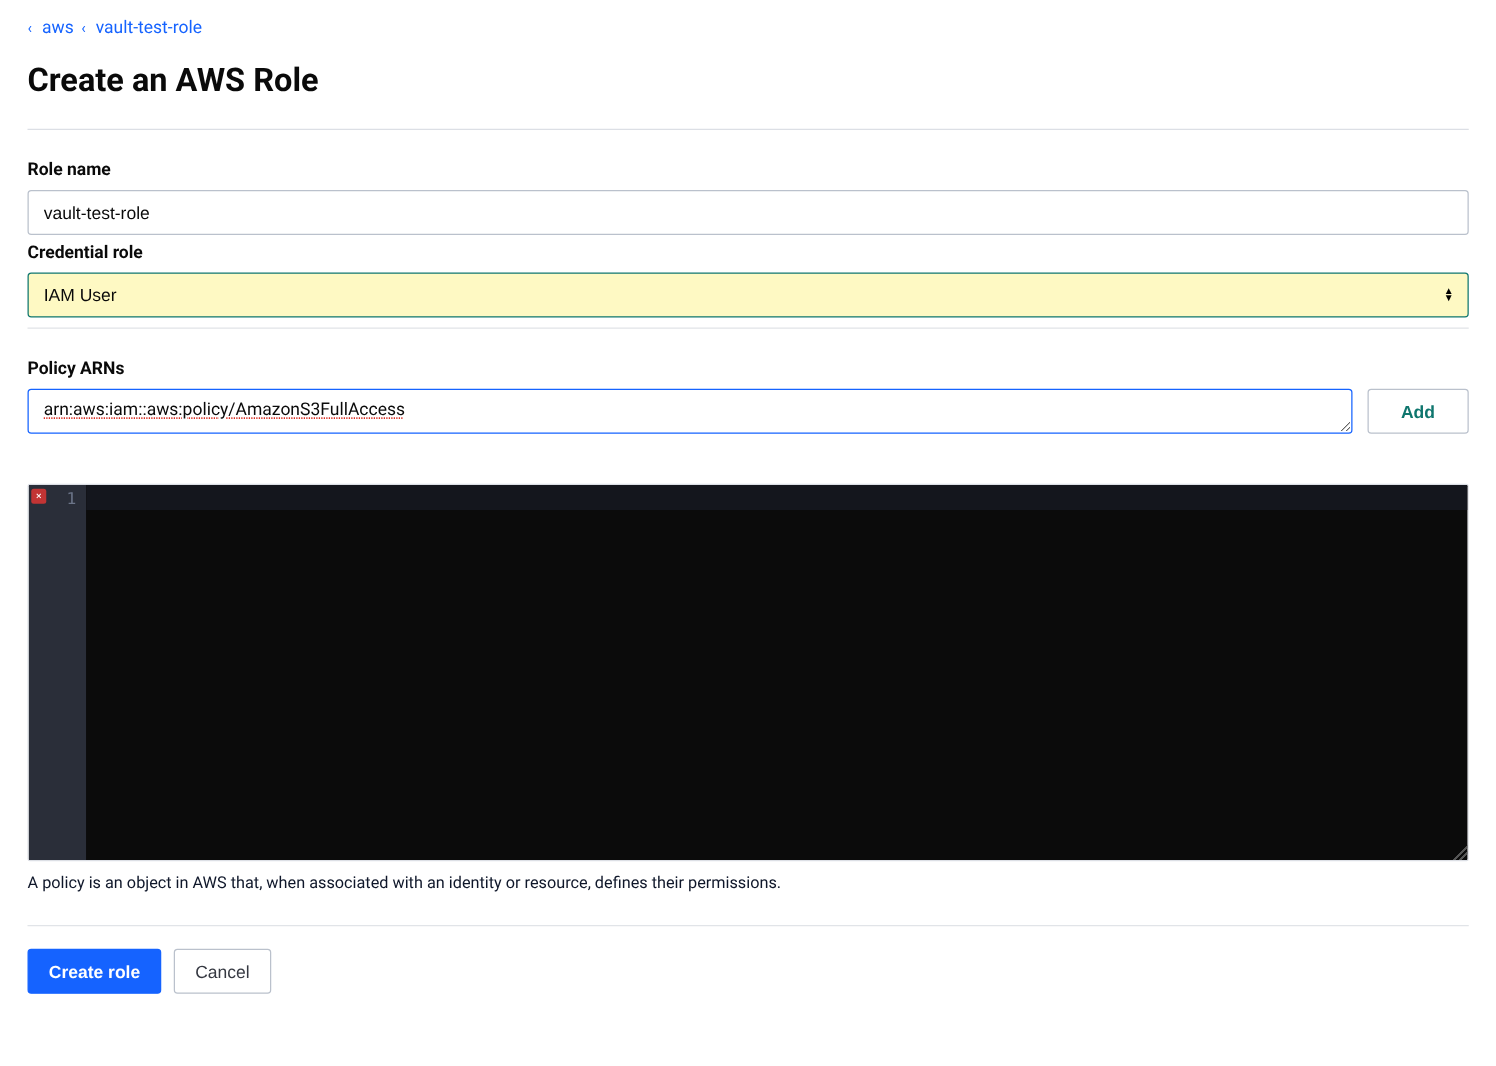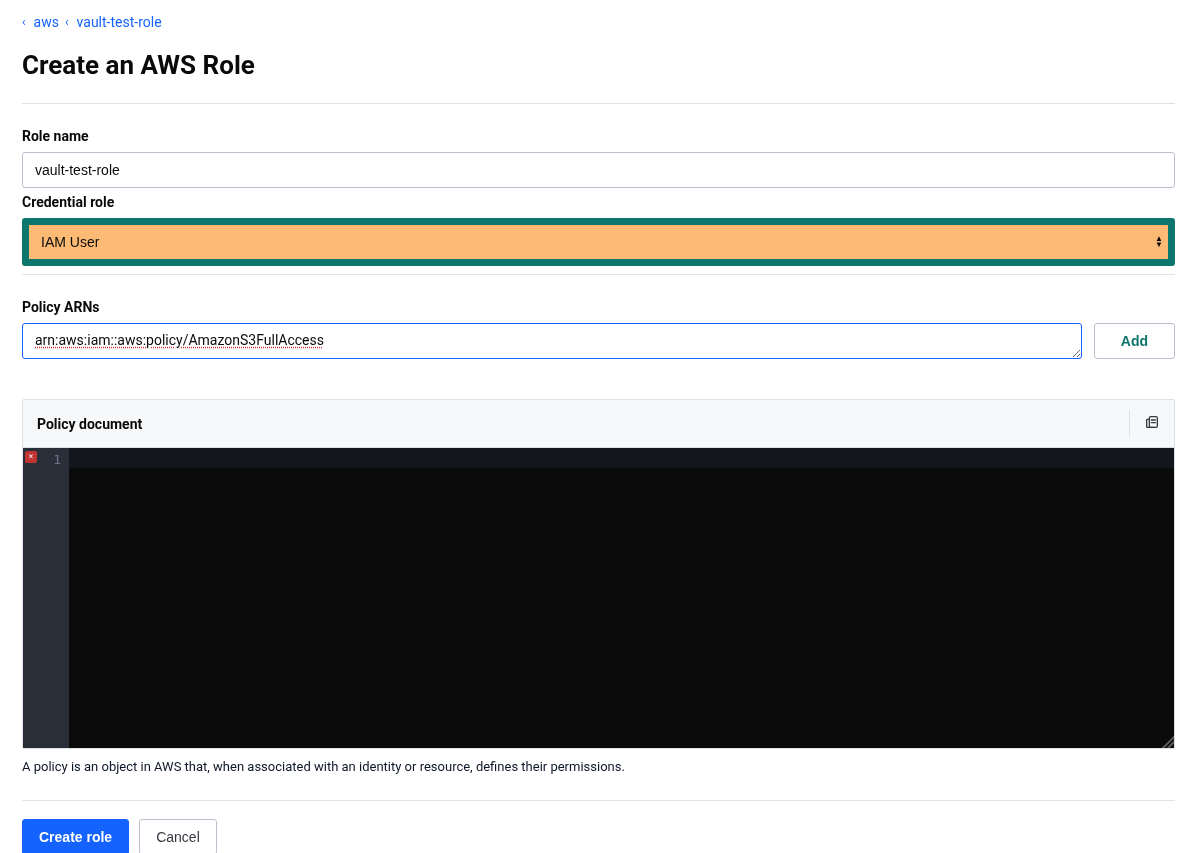--- a/index.html
+++ b/index.html
@@ -42,23 +42,23 @@
       border: 1px solid #bac1cc;
       border-radius: 3px;
       color: #0a0a0a;
       background: #fff;
     }
     .select-wrapper { position: relative; }
     .select {
       width: 100%;
       padding: 9px 12px;
       font-size: 14px;
-      border: 7px solid #0f766e;
-      border-radius: 3px;
-      background: #fdba74;
+      border: 1px solid #0f766e;
+      border-radius: 3px;
+      background: #fef9c3;
       color: #0a0a0a;
       appearance: none;
       -webkit-appearance: none;
     }
     .select-caret {
       position: absolute;
       right: 12px;
       top: 50%;
       transform: translateY(-50%);
       pointer-events: none;
@@ -240,31 +240,20 @@
 
 <div class="form-group">
   <label class="label">Policy ARNs</label>
   <div class="arn-row">
     <textarea class="arn-textarea" style="">arn:aws:iam::aws:policy/AmazonS3FullAccess</textarea>
     <button class="add-btn">Add</button>
   </div>
 </div>
 
 <div class="editor-panel">
-  <div class="editor-header">
-    <span class="title">Policy document</span>
-    <button class="copy-btn" aria-label="Copy">
-      <svg width="16" height="16" viewBox="0 0 24 24" fill="none" stroke="currentColor" stroke-width="2" stroke-linecap="round" stroke-linejoin="round">
-        <rect x="8" y="4" width="12" height="16" rx="2"></rect>
-        <path d="M8 8H5a1 1 0 0 0-1 1v10a1 1 0 0 0 1 1h10"></path>
-        <line x1="11" y1="9" x2="17" y2="9"></line>
-        <line x1="11" y1="13" x2="17" y2="13"></line>
-      </svg>
-    </button>
-  </div>
   <div class="code-editor">
     <div class="gutter">
       <span class="err-badge">×</span>
       <span>1</span>
     </div>
     <div class="code-area">
       <div class="code-first-line"></div>
       <div class="resize-handle"></div>
     </div>
   </div>

